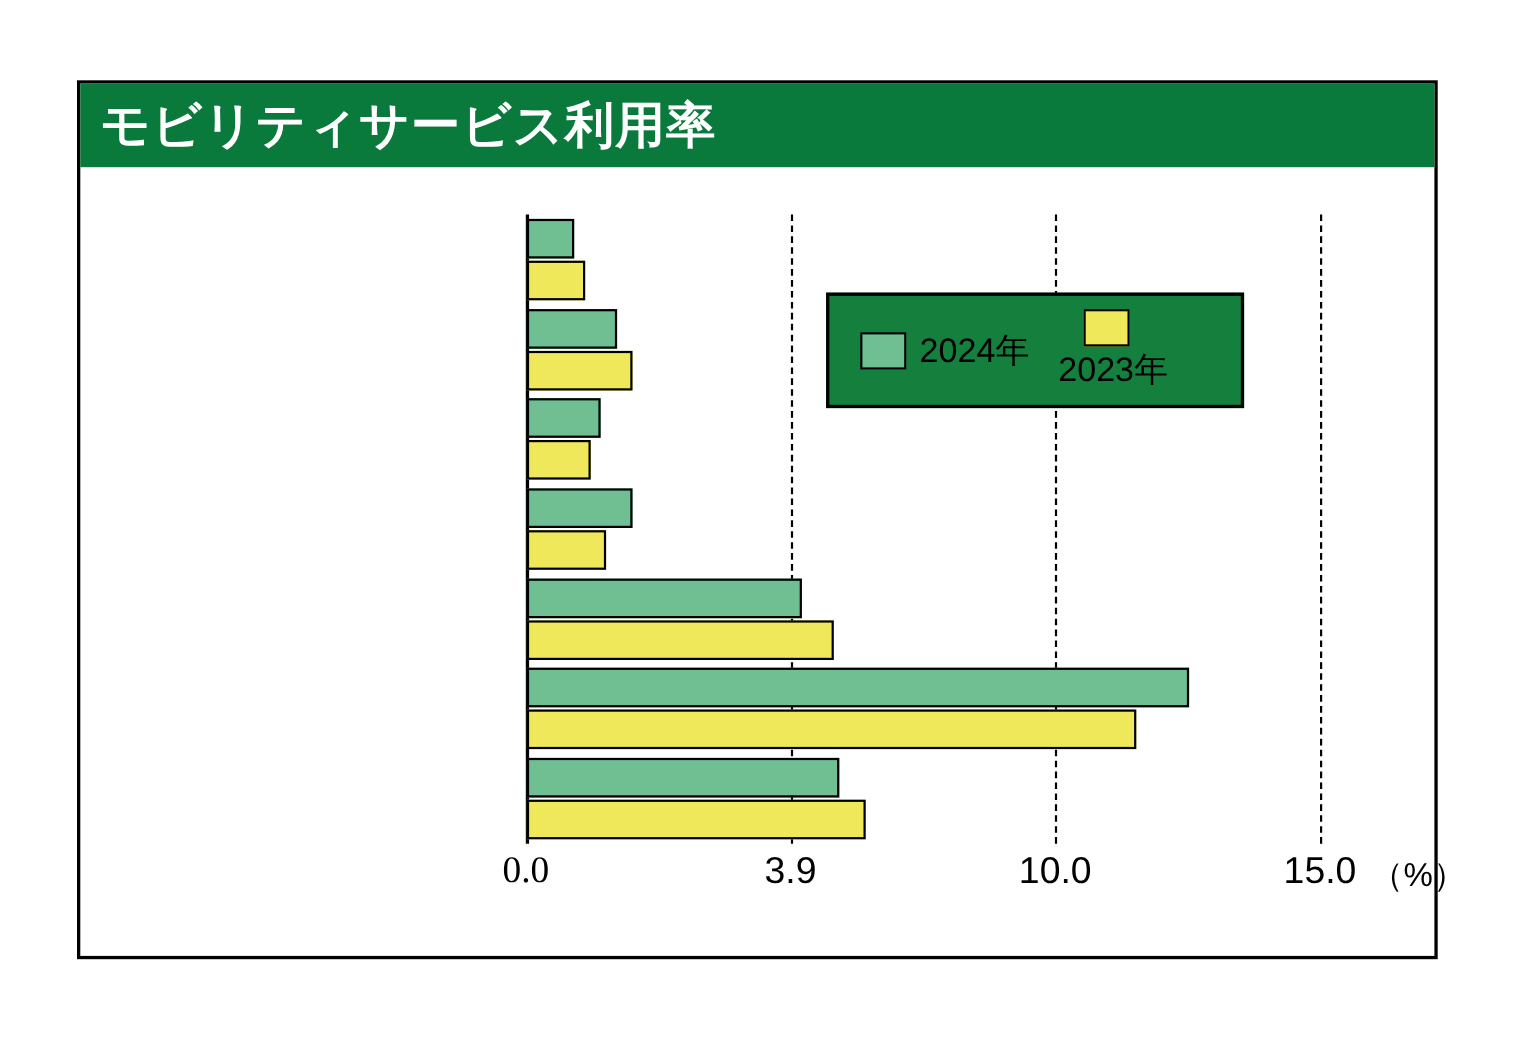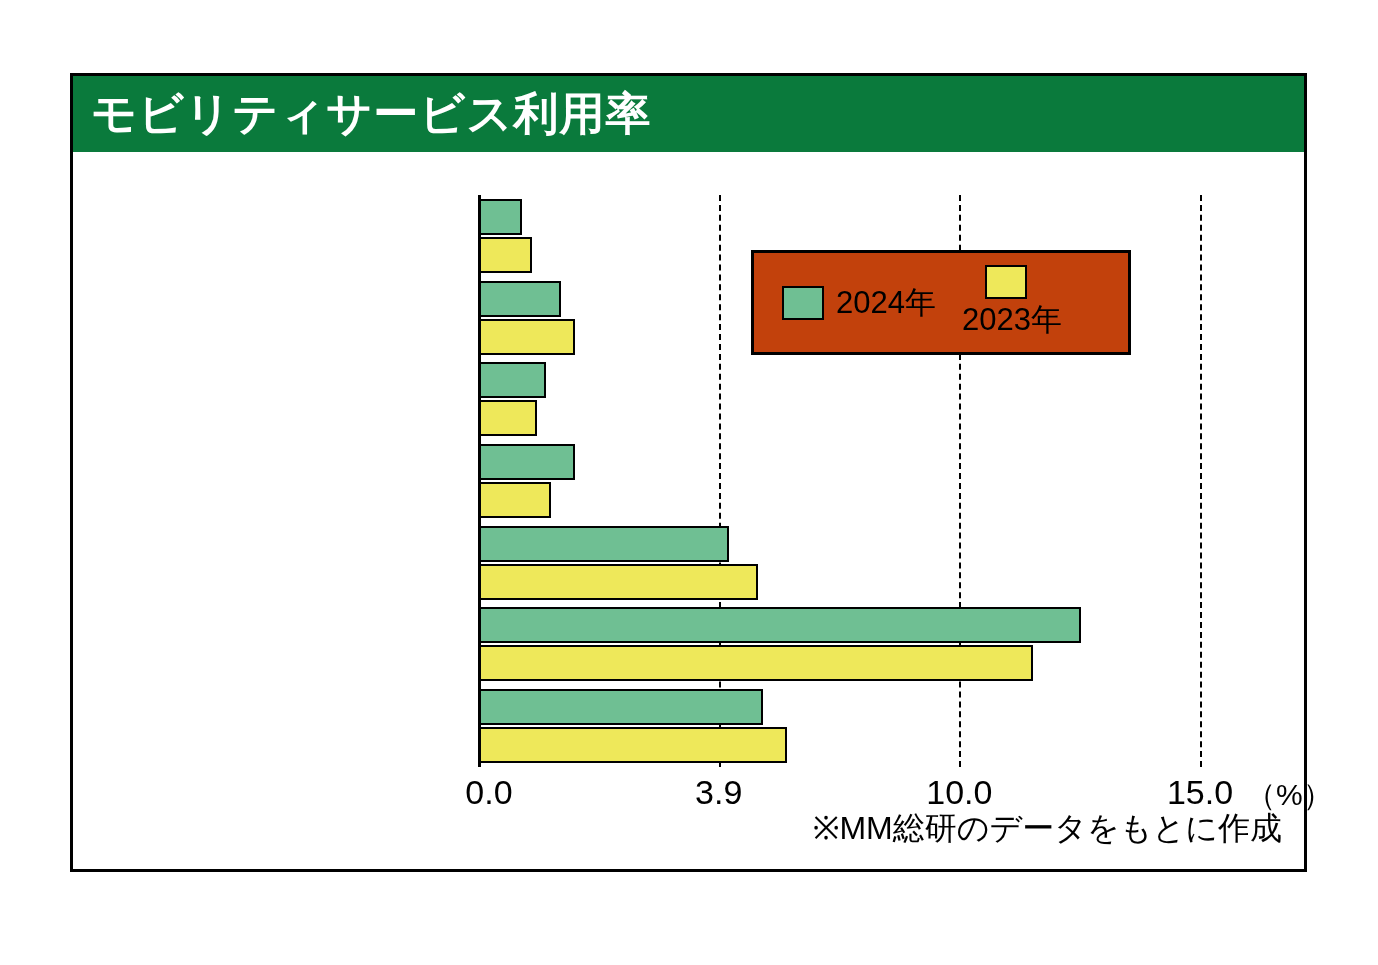--- a/index.html
+++ b/index.html
@@ -108,24 +108,24 @@
     position: absolute;
     top: 2px;
     left: 768px;
     font-size: 30px;
     color: #000000;
     white-space: nowrap;
   }
   .legend {
     position: absolute;
     left: 678px;
-    top: 174px;
+    top: 190px;
     width: 380px;
     height: 105px;
-    background: #c2410c;
+    background: #15803d;
     border: 3px solid #000000;
     box-sizing: border-box;
   }
   .legend-item {
     position: absolute;
     top: 50%;
     transform: translateY(-50%);
     display: flex;
     align-items: center;
   }
@@ -180,31 +180,30 @@
       <div class="bar s2024" style="top: 330.714px; left: 1px; height: 36px; width: 250.293px; background: rgb(111, 191, 147);"></div>
       <div class="bar s2023" style="top: 368.714px; left: 1px; height: 36px; width: 279.173px; background: rgb(238, 232, 90);"></div>
       <div class="bar s2024" style="top: 412.429px; left: 1px; height: 36px; width: 601.667px; background: rgb(111, 191, 147);"></div>
       <div class="bar s2023" style="top: 450.429px; left: 1px; height: 36px; width: 553.533px; background: rgb(238, 232, 90);"></div>
       <div class="bar s2024" style="top: 494.143px; left: 1px; height: 36px; width: 283.987px; background: rgb(111, 191, 147);"></div>
       <div class="bar s2023" style="top: 532.143px; left: 1px; height: 36px; width: 308.053px; background: rgb(238, 232, 90);"></div>
     </div>
 
   <div class="x-labels">
     <div class="x-unit">（%）</div>
-  <div class="x-tick" style="left: 11px;">0.0</div>
+  <div class="x-tick" style="left: 0px; font-family: Liberation Serif, serif;">0.0</div>
       <div class="x-tick" style="left: 240.667px;">3.9</div>
       <div class="x-tick" style="left: 481.333px;">10.0</div>
       <div class="x-tick" style="left: 722px;">15.0</div>
     </div>
 
   <div class="legend">
     <div class="legend-item i0">
       <span class="legend-swatch s2024"></span>
       <span class="legend-label">2024年</span>
     </div>
     <div class="legend-item i1">
       <span class="legend-swatch s2023"></span>
       <span class="legend-label">2023年</span>
     </div>
   </div>
 
-  <div class="source-note">※MM総研のデータをもとに作成</div>
 </div>
 
 </body></html>

